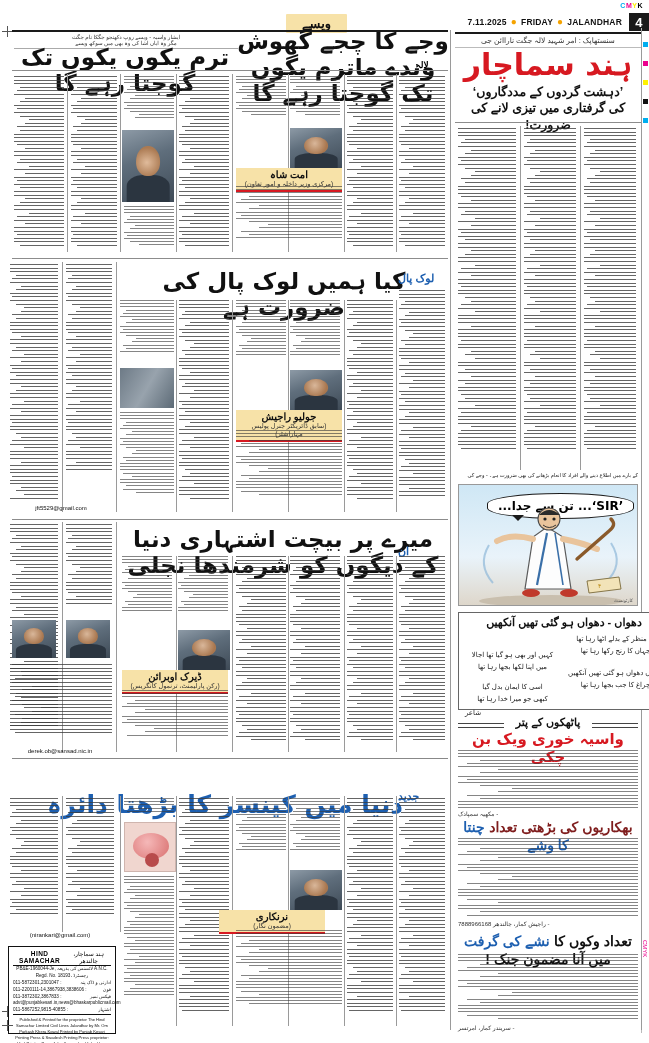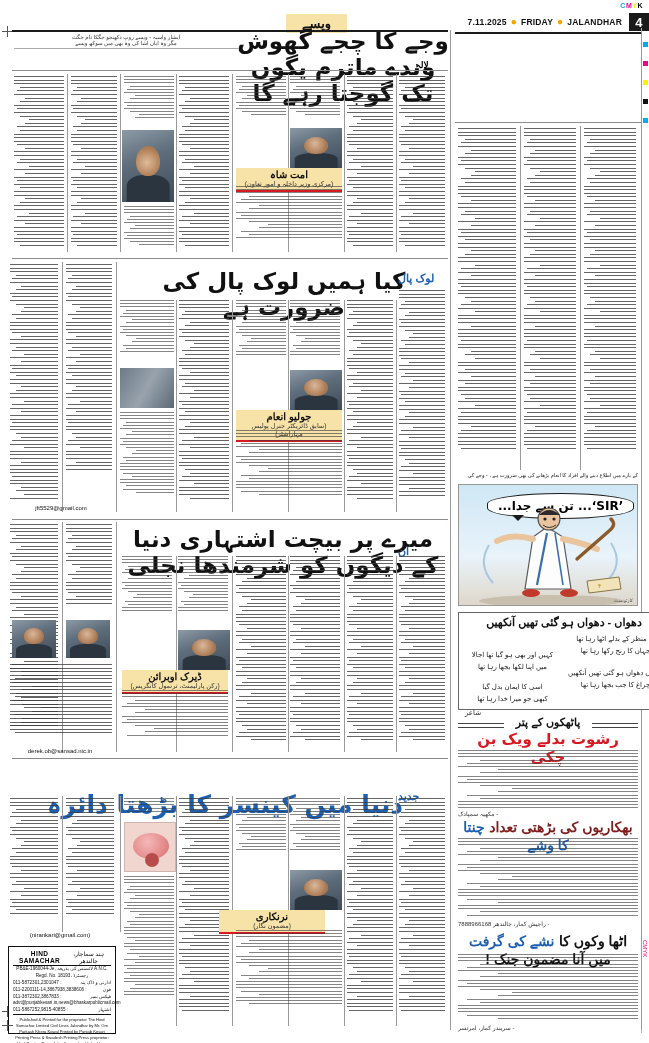--- a/index.html
+++ b/index.html
@@ -245,20 +245,21 @@
     <div class="sq" style="background:#00aeef;"></div>
   </div>
   <div class="vr" style="left:641px; top:30px; height:1000px;"></div>
   <div class="vr" style="left:450px; top:30px; height:1000px;"></div>
 
   <div style="position:absolute; left:14px; top:34px; width:224px; text-align:center; direction:rtl;">
     <div style="font-size:5.5px; color:#333;">ایشار واسیہ - ویسے روپ دکھنجو جگکا نام جگت</div>
     <div style="font-size:5.5px; color:#333; border-bottom:1px solid #aaa; padding-bottom:2px;">مگر وہ ایاں اشا کی وہ بھی میں سوکھ ویسے</div>
   </div>
 
+  <div class="hl hl-xl" style="position:absolute; left:6px; top:44px; width:238px;">ترم یکوں یکوں تک گوجتا رہے گا</div>
 
   <div class="hl hl-xl" style="position:absolute; left:236px; top:28px; width:214px;">وجے کا چجے گھوش وندے ماترم یگوں تک گوجتا رہے گا</div>
 
   <div class="hr-thin" style="left:12px; top:70px; width:436px;"></div>
 
   <div class="vr" style="left:67px;  top:74px; height:178px;"></div>
   <div class="vr" style="left:120px; top:74px; height:178px;"></div>
   <div class="vr" style="left:176px; top:74px; height:178px;"></div>
   <div class="vr" style="left:232px; top:74px; height:178px;"></div>
   <div class="vr" style="left:288px; top:74px; height:178px;"></div>
@@ -854,21 +855,21 @@
       <i></i>
       <i></i>
       <i></i>
       <i></i>
       <i></i>
       <i></i>
   </div>
 
   <div class="photo portrait" style="position:absolute; left:290px; top:370px; width:52px; height:40px;"></div>
   <div class="bylinebox" style="position:absolute; left:236px; top:410px; width:106px;">
-    <div class="nm">جولیو انعام</div>
+    <div class="nm">جولیو راجیش</div>
     <div class="sub">(سابق ڈائریکٹر جنرل پولیس مہاراشٹر)</div>
   </div>
   <div class="faux thin" style="position:absolute; left:236px; top:300px; width:50px; height:66px; overflow:hidden;">
     <i></i>
       <i></i>
       <i></i>
       <i></i>
       <i></i>
       <i></i>
       <i></i>
@@ -1866,20 +1867,26 @@
       <span class="pub-line" style="direction:rtl;">فیکس نمبر</span>
     </div>
     <div class="pub-line" style="text-align:center;">advt@punjabkesari.in,news@bhaskarpublicmail.com</div>
     <div style="display:flex; justify-content:space-between; border-bottom:1px solid #111;">
       <span class="pub-line">011-5867252,9815-40855 :</span>
       <span class="pub-line" style="direction:rtl;">اشتہار</span>
     </div>
     <div class="pub-foot">Published &amp; Printed for the proprietor The Hind Samachar Limited Civil Lines Jalandhar by Mr. Om Parkash Khera Kawal Printed by Punjab Kesari Printing Press &amp; Swadesh Printing Press proprietor: Hind Printing Press Jalandhar and published from Civil Lines, Jalandhar Editor: Mr. Om Parkash Khera Kawal. *Editor responsible for selection of news under P.R.B. Act.</div>
   </div>
 
+  <div class="masthead">
+    <div class="mh-sub1">سنستھاپک : امر شہید لالہ جگت ناراائن جی</div>
+    <div class="mh-title">ہند سماچار</div>
+    <div class="mh-lead1">’دہشت گردوں کے مددگاروں‘</div>
+    <div class="mh-lead2">کی گرفتاری میں تیزی لانے کی ضرورت!</div>
+  </div>
 
   <div class="hr-thin" style="left:455px; top:122px; width:186px;"></div>
 
   <div class="vr" style="left:520px; top:126px; height:344px;"></div>
   <div class="vr" style="left:580px; top:126px; height:344px;"></div>
 
   <div class="faux" style="position:absolute; left:458px; top:128px; width:58px; height:338px; overflow:hidden;">
     <i></i>
       <i></i>
       <i></i>
@@ -2209,21 +2216,21 @@
         <div style="height:8px;"></div>
         <div class="poem-col">اسی کا ایمان بدل گیا</div>
         <div class="poem-col">کبھی جو میرا خدا رہا تھا</div>
         <div class="poem-col" style="text-align:left; margin-top:2px;">شاعر</div>
       </div>
     </div>
   </div>
 
   <div class="lettershdr" style="left:458px; top:716px; width:180px;">پاٹھکوں کے پتر</div>
 
-  <div class="hl hl-lg hl-red" style="position:absolute; left:458px; top:730px; width:180px; font-size:15px;">رشوت بدلے ویک بن چکی</div>
+  <div class="hl hl-lg hl-red" style="position:absolute; left:458px; top:730px; width:180px; font-size:15px;">واسیہ خوری ویک بن چکی</div>
   <div class="faux thin" style="position:absolute; left:458px; top:750px; width:180px; height:58px; overflow:hidden;">
     <i></i>
       <i></i>
       <i></i>
       <i></i>
       <i></i>
       <i></i>
       <i></i>
       <i></i>
       <i></i>
@@ -2267,21 +2274,21 @@
       <i></i>
       <i></i>
       <i></i>
       <i></i>
       <i></i>
       <i></i>
   </div>
   <div class="sig" style="position:absolute; left:458px; top:920px; width:180px;">- راجیش کمار، جالندھر 7888966168</div>
 
   <div style="position:absolute; left:458px; top:932px; width:180px; text-align:center; direction:rtl;">
-    <span style="font-size:14px; font-weight:bold; color:#111;">اٹھا وکوں کا</span>
+    <span style="font-size:14px; font-weight:bold; color:#111;">تعداد وکوں کا</span>
     <span style="font-size:14px; font-weight:bold; color:#1d5fb0;">نشے کی گرفت</span>
     <span style="font-size:14px; font-weight:bold; color:#111;">میں آنا مضمون جنک !</span>
   </div>
   <div class="faux thin" style="position:absolute; left:458px; top:954px; width:180px; height:66px; overflow:hidden;">
     <i></i>
       <i></i>
       <i></i>
       <i></i>
       <i></i>
       <i></i>

